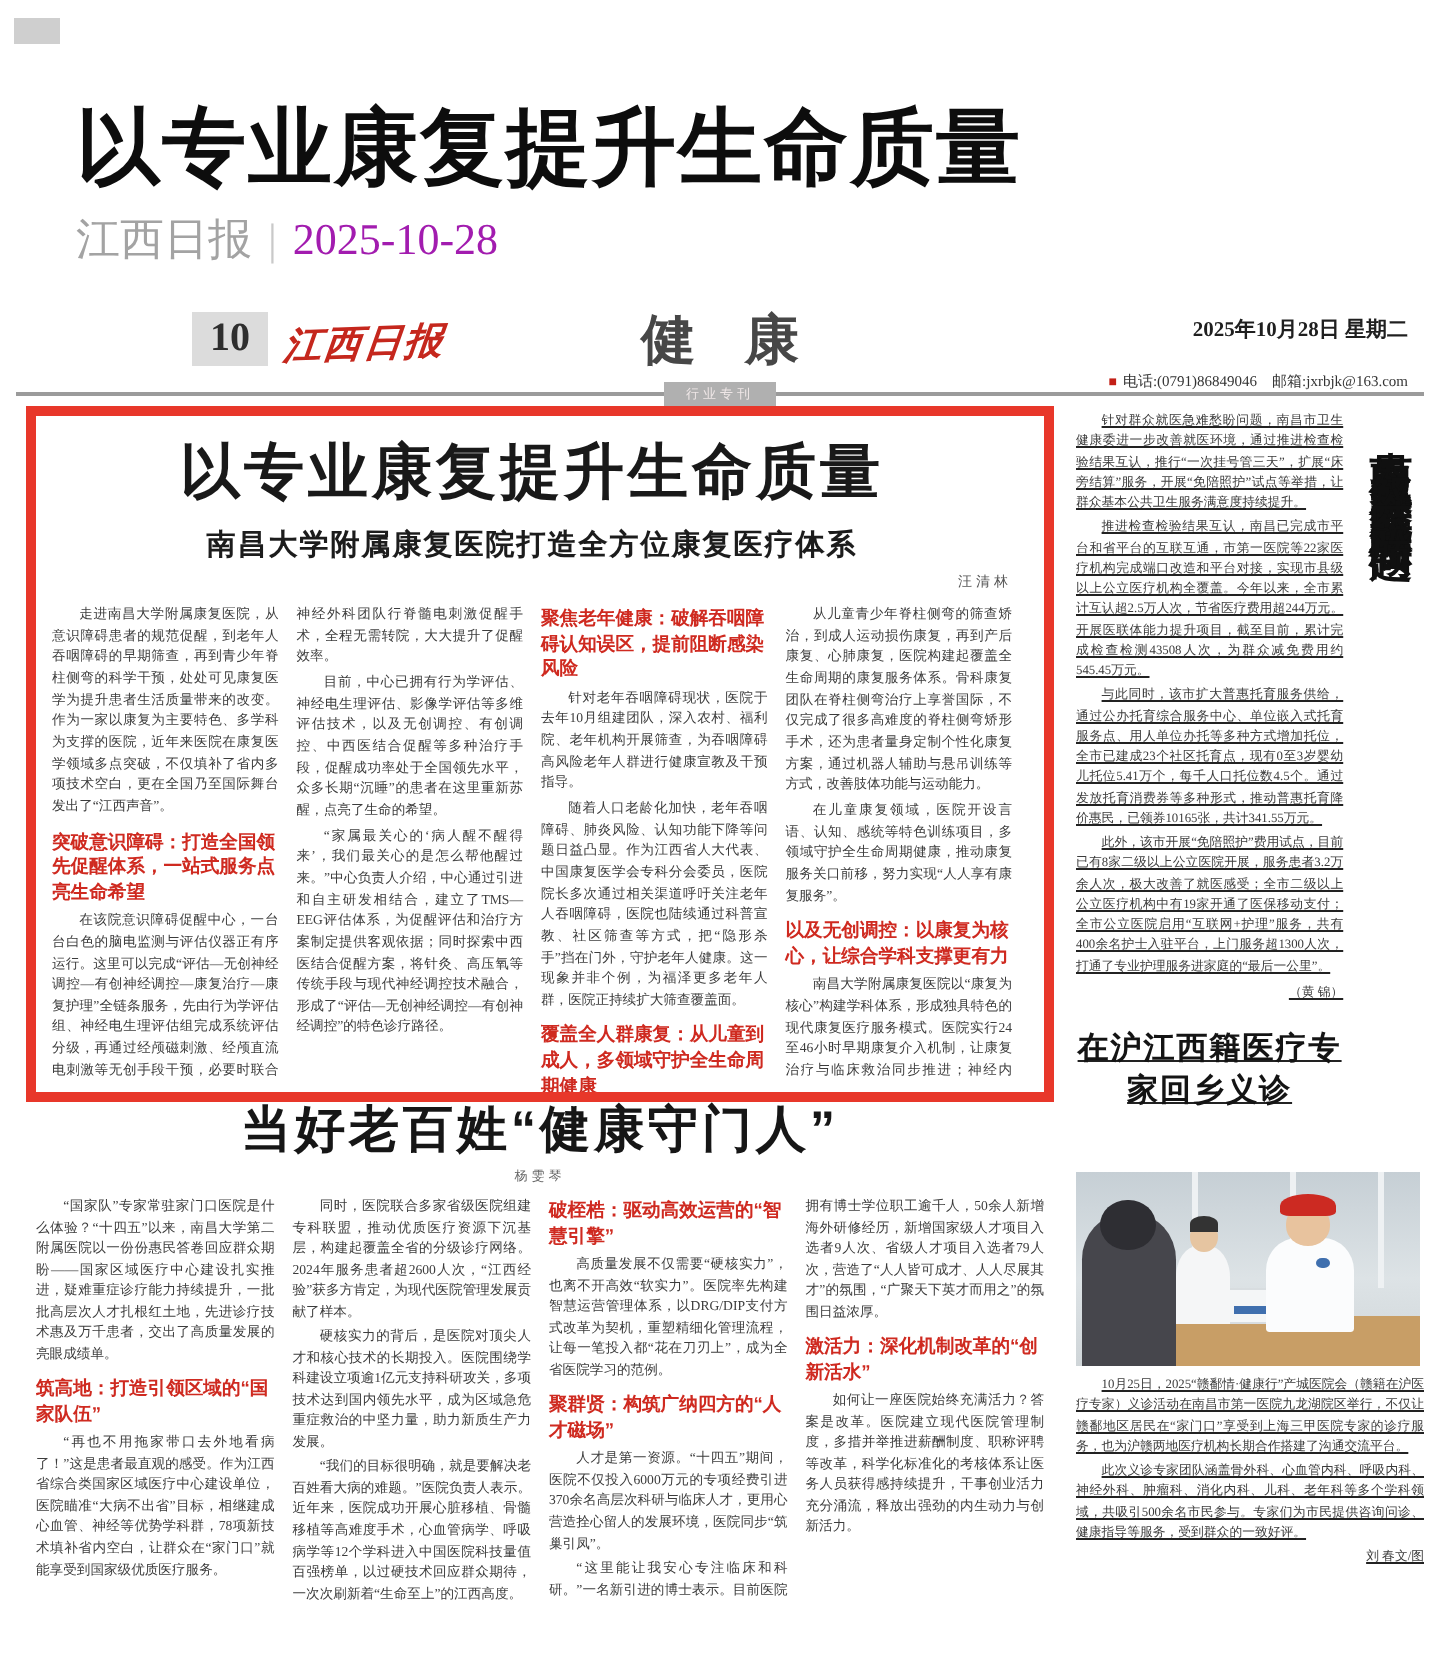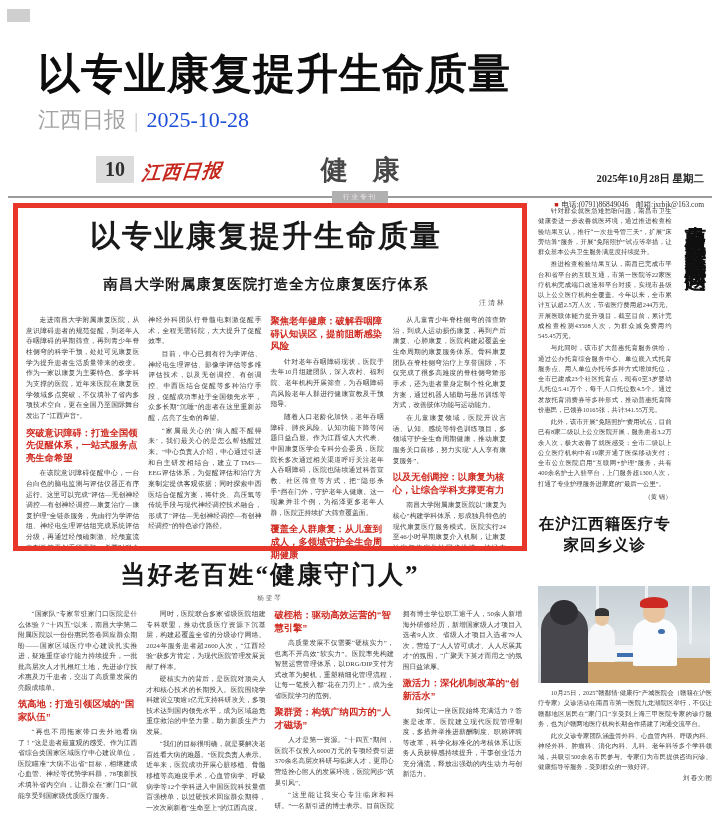--- a/index.html
+++ b/index.html
@@ -12,66 +12,66 @@
   
   .artifact{left:7px;top:9px;width:23px;height:13px;background:#cfcfcf;}
   .top-title{
     left:38px;top:22px;right:30px;
     font-family:"Liberation Sans","DejaVu Sans",sans-serif;
     font-weight:900;font-size:42px;line-height:1.15;color:#0d0d0d;letter-spacing:1px;
   }
   .src-row{left:38px;top:105px;font-size:22px;color:#9c9c9c;}
   .src-name{font-family:"Liberation Sans",sans-serif;color:#a3a3a3;}
   .src-sep{color:#c9c9c9;margin:0 8px;}
-  .src-date{color:#1d4ed8;margin-top:40px;}
+  .src-date{color:#a21caf;margin-top:40px;}
 
   
   .pnum{left:96px;top:156px;width:38px;height:27px;background:#dcdcdc;color:#2e2e2e;
     font-weight:bold;font-size:20px;display:flex;align-items:center;justify-content:center;}
   .logo{left:142px;top:159px;color:#c5271d;font-weight:bold;font-style:italic;
     font-size:19px;letter-spacing:1px;transform:skewX(-8deg) rotate(-2deg);}
   .section-title{left:50%;top:152px;transform:translateX(-50%);
     font-size:27px;color:#474747;letter-spacing:9px;padding-left:9px;font-weight:600;}
   .section-tag{left:50%;top:191px;transform:translateX(-50%);
     font-size:6.5px;background:#b0b0b0;color:#efe7e7;padding:1.5px 11px;letter-spacing:2px;z-index:3;}
-  .mh-right{right:16px;top:172px;text-align:right;}
+  .mh-right{right:16px;top:158px;text-align:right;}
   .mh-date{font-size:10.5px;font-weight:bold;color:#1f1f1f;}
   .mh-contact{font-size:7.5px;color:#333;margin-top:14px;}
   .mh-bullet{color:#c32017;margin-right:3px;font-size:7px;}
   .mh-rule{left:8px;right:8px;top:196px;border-top:2px solid #9b9b9b;height:0;}
 
   
   .redbox{left:13px;top:203px;width:504px;height:338px;border:5px solid #e8372a;z-index:6;}
 
   
   .main-article{left:26px;top:216px;width:480px;z-index:2;}
   .ma-head{text-align:center;font-family:"Liberation Sans",sans-serif;font-weight:900;
     font-size:30px;color:#191919;letter-spacing:2px;}
-  .ma-sub{text-align:center;font-size:14.5px;font-weight:bold;color:#1c1c1c;margin-top:18px;letter-spacing:1px;}
+  .ma-sub{text-align:center;font-size:14.5px;font-weight:bold;color:#1c1c1c;margin-top:6px;letter-spacing:1px;}
   .ma-by{text-align:right;font-size:7px;color:#555;margin-top:4px;letter-spacing:2px;}
   .ma-body{margin-top:7px;height:247px;overflow:hidden;
     column-count:4;column-gap:9px;column-fill:auto;
     font-size:6.8px;line-height:1.57;text-align:justify;color:#3c3c3c;}
 
   .bp{margin:0 0 2px 0;text-indent:2em;}
   .rsub{color:#cf2a20;font-weight:bold;font-family:"Liberation Sans",sans-serif;
     font-size:9.3px;line-height:1.35;margin:5px 0 4px 0;text-indent:0;break-inside:avoid;text-align:left;}
 
   
   .second-article{left:18px;top:548px;width:504px;}
-  .sa-head{text-align:center;font-family:Liberation Serif, serif;font-weight:900;
-    font-size:25px;color:#161616;letter-spacing:2px;margin-top:10px;}
+  .sa-head{text-align:center;font-family:Liberation Sans, sans-serif;font-weight:900;
+    font-size:25px;color:#161616;letter-spacing:2px;}
   .sa-sub{text-align:center;font-size:12.5px;font-weight:bold;color:#1c1c1c;margin-top:5px;}
   .sa-by{text-align:center;font-size:6.5px;color:#666;margin-top:3px;letter-spacing:2px;}
   .sa-body{margin-top:6px;height:212px;overflow:hidden;
     column-count:4;column-gap:9px;column-fill:auto;
     font-size:6.8px;line-height:1.55;text-align:justify;color:#3c3c3c;}
 
   
-  .sidebar{left:538px;top:206px;width:174px;}
+  .sidebar{left:538px;top:206px;width:174px;text-decoration:underline;}
   .sb1-text{font-size:6.4px;line-height:1.6;text-align:justify;color:#3c3c3c;}
   .vt{float:right;writing-mode:vertical-rl;text-orientation:upright;
     font-weight:bold;font-size:21.5px;letter-spacing:3px;color:#101010;
     height:372px;margin:2px 0 6px 6px;}
   .sb1-attr{text-align:right;font-size:6.4px;color:#3c3c3c;margin-top:3px;clear:none;}
   .sb2{margin-top:12px;}
   .sb2-head{text-align:center;font-size:15.5px;font-weight:bold;color:#141414;letter-spacing:1px;margin-bottom:6px;}
   .photo{width:172px;height:97px;position:relative;overflow:hidden;
     background:linear-gradient(#c6cfd5 0%,#dde3e6 55%,#cfd5d8 100%);}
   .ph-mullion{position:absolute;top:0;bottom:40%;width:3px;background:#eef1f3;}

